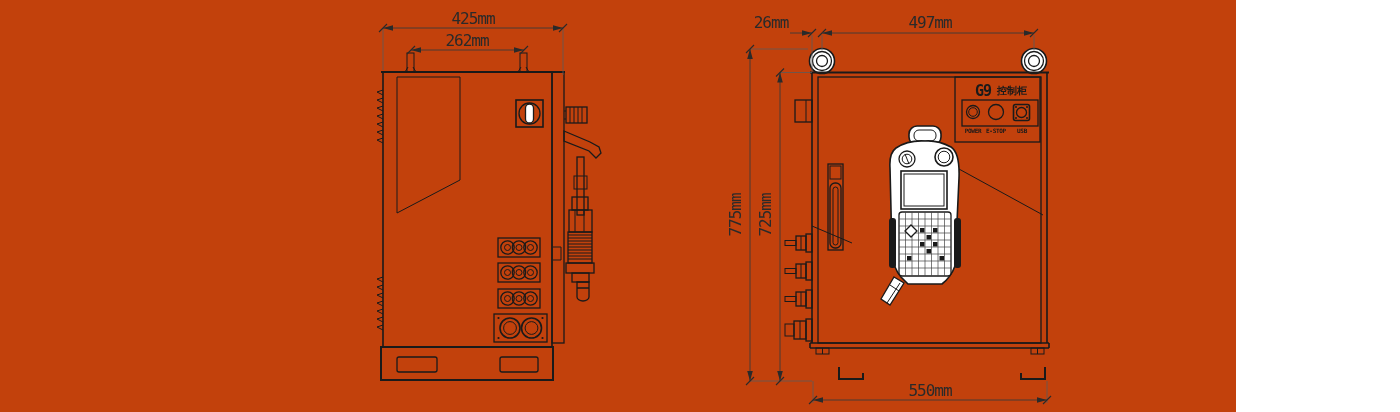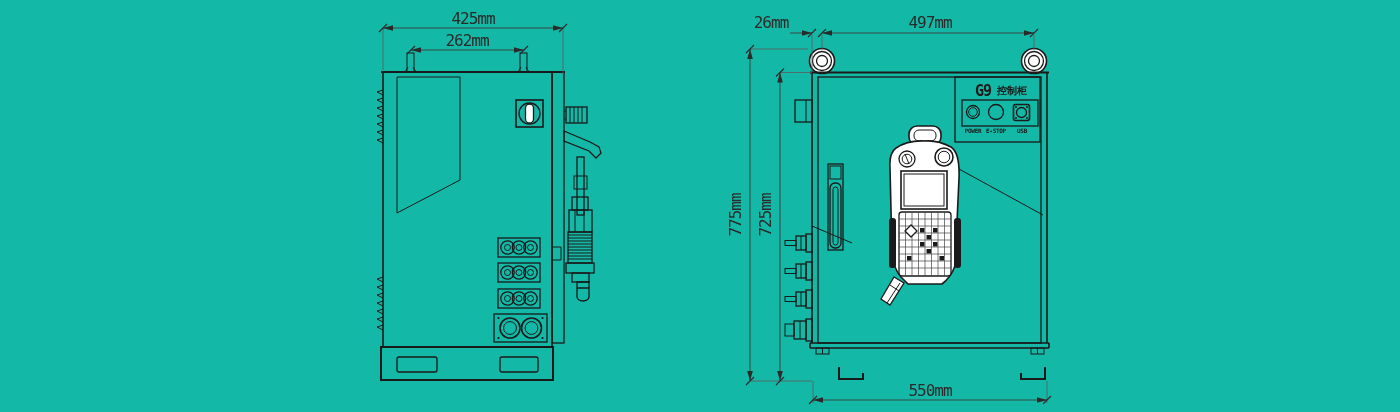--- a/index.html
+++ b/index.html
@@ -1,16 +1,16 @@
 <!DOCTYPE html>
 <html><head>
 <meta charset="utf-8">
 <style>
   html,body{margin:0;padding:0;background:#ffffff;}
-  .canvas{position:relative;width:1400px;height:412px;background:#14b8a6;overflow:hidden;
+  .canvas{position:relative;width:1236px;height:412px;background:#c2410c;overflow:hidden;
           font-family:"DejaVu Sans Mono",monospace;}
   svg{position:absolute;left:0;top:0;}
   .ln  {stroke:#1a1a1a;fill:none;stroke-width:1.3;}
   .ln2 {stroke:#1a1a1a;fill:none;stroke-width:2;}
   .ln15{stroke:#1a1a1a;fill:none;stroke-width:1.6;}
   .thin{stroke:#1a1a1a;fill:none;stroke-width:1;}
   .dim {stroke:#3a3a3a;fill:none;stroke-width:0.9;}
   .ext {stroke:#5a5a5a;fill:none;stroke-width:0.8;}
   .ar  {fill:#2a2a2a;stroke:none;}
   .xk  {stroke:#2a2a2a;fill:none;stroke-width:1.1;}

